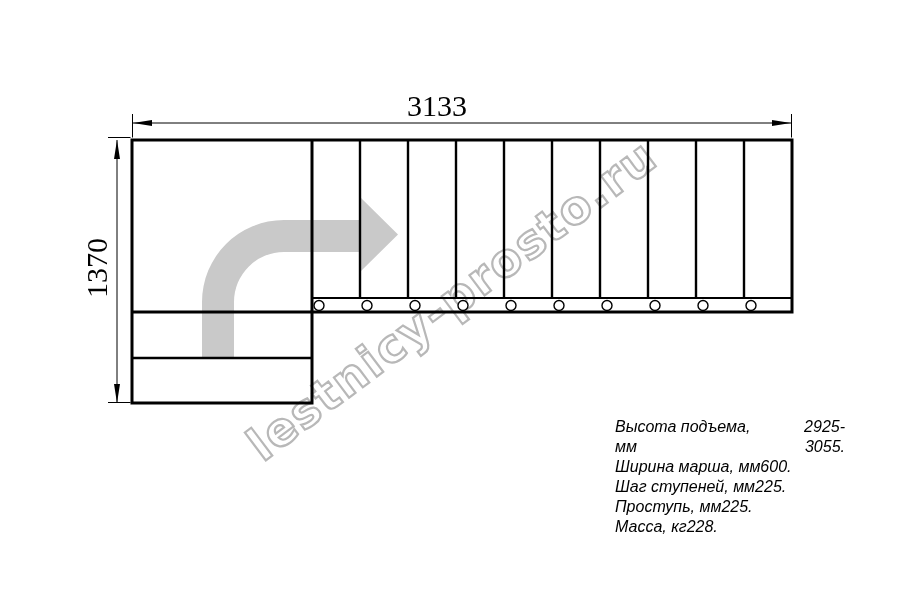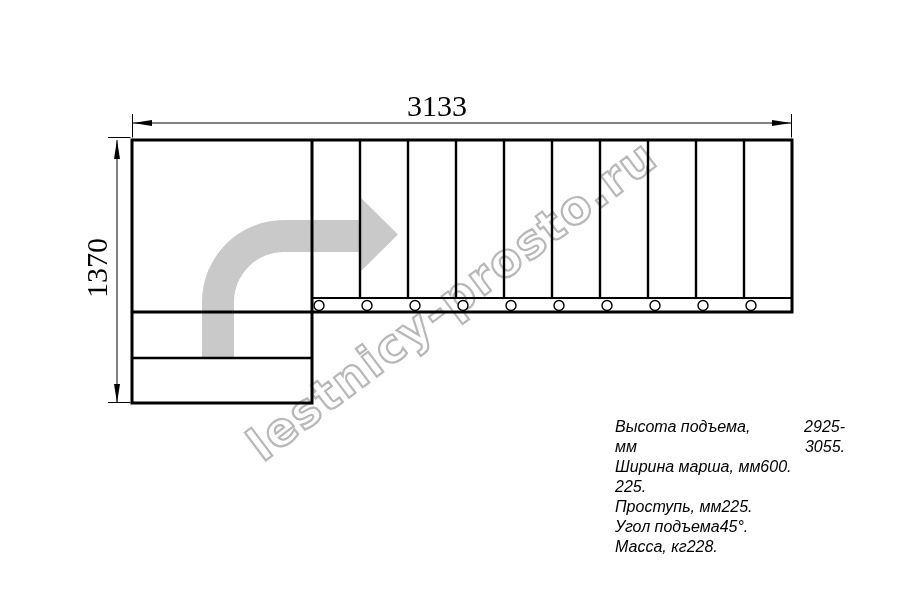--- a/index.html
+++ b/index.html
@@ -131,29 +131,26 @@
   <div class="specs">
     <div class="spec-row">
       <span class="lbl">Высота подъема, мм</span>
       <span class="val">2925-3055.</span>
     </div>
     <div class="spec-row">
       <span class="lbl">Ширина марша, мм</span>
       <span class="val">600.</span>
     </div>
     <div class="spec-row">
+      <span class="lbl">Шаг ступеней, мм</span>
       <span class="val">225.</span>
     </div>
     <div class="spec-row">
       <span class="lbl">Проступь, мм</span>
       <span class="val">225.</span>
-    </div>
-    <div class="spec-row">
-      <span class="lbl">Угол подъема</span>
-      <span class="val">45°.</span>
     </div>
     <div class="spec-row">
       <span class="lbl">Масса, кг</span>
       <span class="val">228.</span>
     </div>
   </div>
 
 </div>
 
 </body></html>

